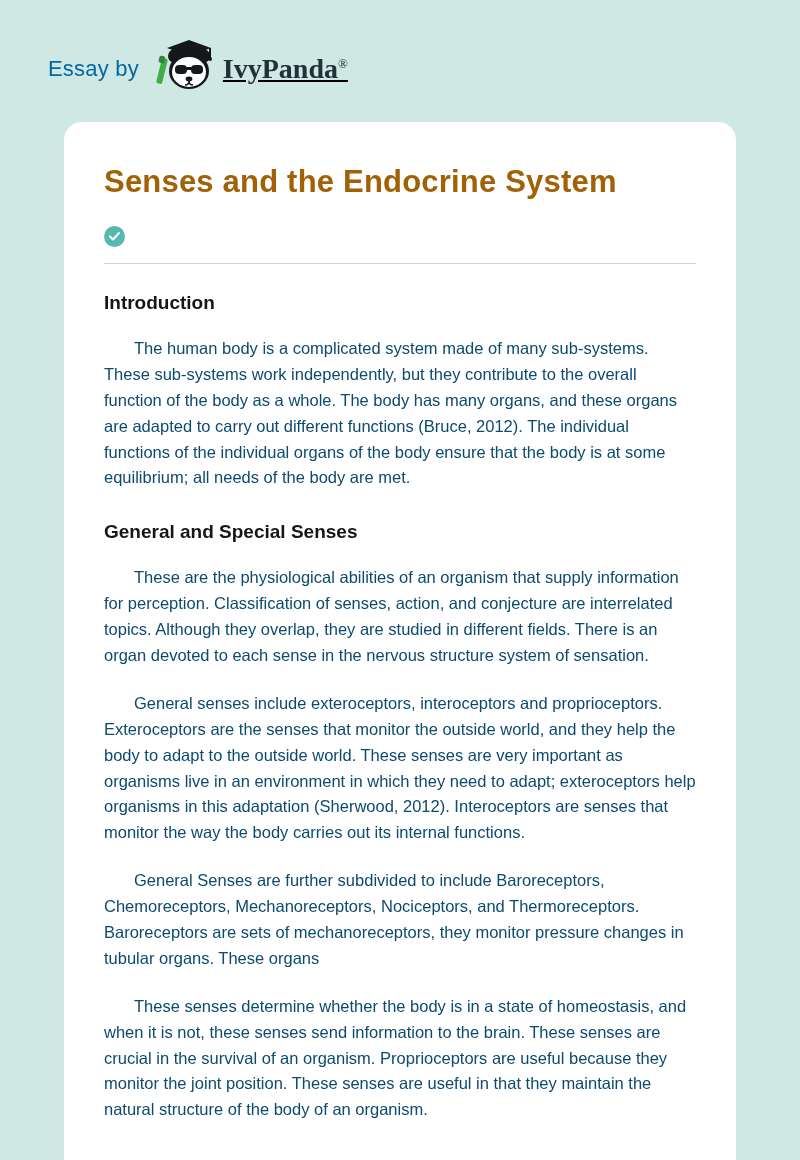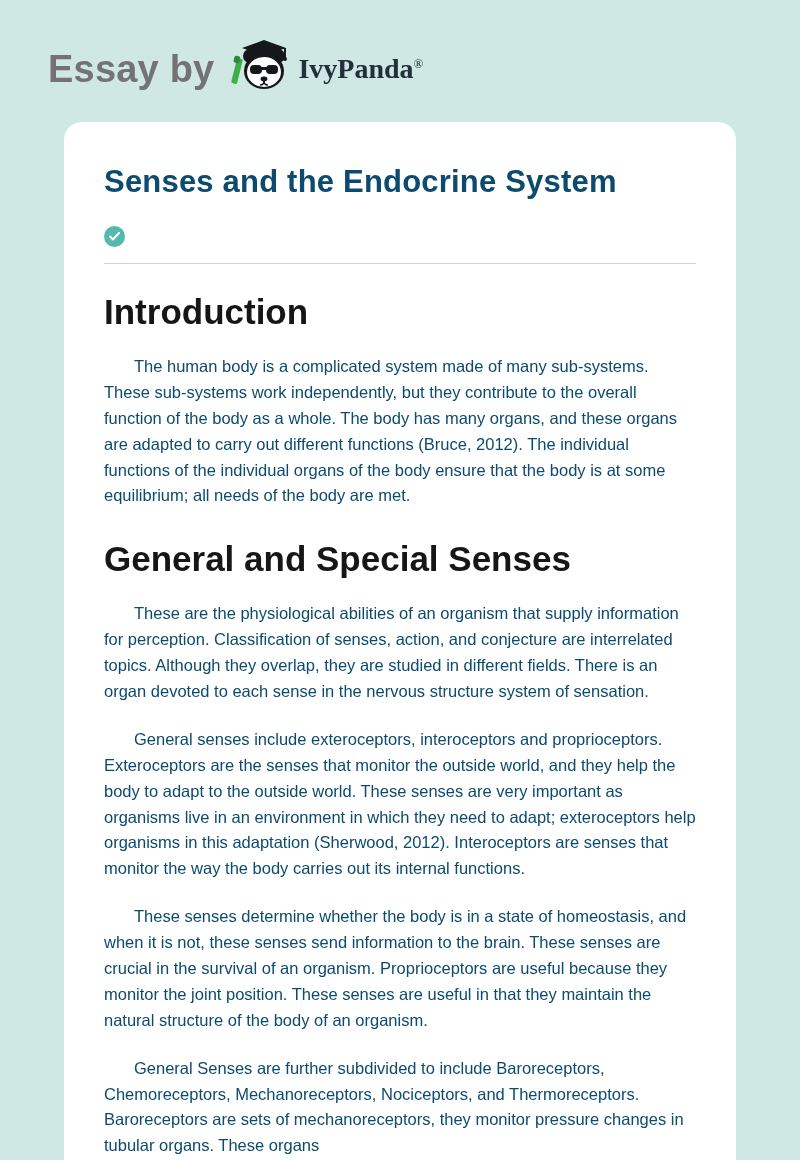--- a/index.html
+++ b/index.html
@@ -19,30 +19,31 @@
 
   
   .site-header {
     display: flex;
     align-items: center;
     gap: 14px;
     padding: 38px 48px 22px 48px;
   }
 
   .essay-by {
-    font-size: 38px;
-    font-weight: 700;
-    color: #737373;
+    font-size: 22px;
+    font-weight: 400;
+    color: #0369a1;
     letter-spacing: 0.2px;
   }
 
   .logo-wrap {
     display: flex;
     align-items: center;
     gap: 8px;
+    text-decoration: underline;
   }
 
   .brand {
     font-family: "Liberation Serif", serif;
     font-weight: 700;
     font-size: 28px;
     color: #22303a;
   }
 
   .brand sup {
@@ -57,21 +58,21 @@
     margin: 0 auto;
     background: #ffffff;
     border-radius: 18px;
     padding: 42px 40px 48px 40px;
     min-height: 985px;
   }
 
   .doc-title {
     font-size: 31px;
     font-weight: 700;
-    color: #0c4a6e;
+    color: #a16207;
     letter-spacing: 0.2px;
     margin-bottom: 26px;
   }
 
   .availability {
     display: flex;
     align-items: center;
     gap: 10px;
     margin-bottom: 16px;
   }
@@ -95,21 +96,21 @@
     color: #333a3a;
   }
 
   .divider {
     border: none;
     border-top: 1px solid #ccd4d4;
     margin: 4px 0 28px 0;
   }
 
   .section-heading {
-    font-size: 35px;
+    font-size: 19px;
     font-weight: 700;
     color: #161616;
     margin: 30px 0 22px 0;
   }
 
   .section-heading:first-of-type { margin-top: 6px; }
 
   .card p {
     font-size: 16.5px;
     line-height: 1.57;
@@ -174,18 +175,18 @@
     <h2 class="section-heading">Introduction</h2>
 
     <p>The human body is a complicated system made of many sub-systems. These sub-systems work independently, but they contribute to the overall function of the body as a whole. The body has many organs, and these organs are adapted to carry out different functions (Bruce, 2012). The individual functions of the individual organs of the body ensure that the body is at some equilibrium; all needs of the body are met.</p>
 
     <h2 class="section-heading">General and Special Senses</h2>
 
     <p>These are the physiological abilities of an organism that supply information for perception. Classification of senses, action, and conjecture are interrelated topics. Although they overlap, they are studied in different fields. There is an organ devoted to each sense in the nervous structure system of sensation.</p>
 
     <p>General senses include exteroceptors, interoceptors and proprioceptors. Exteroceptors are the senses that monitor the outside world, and they help the body to adapt to the outside world. These senses are very important as organisms live in an environment in which they need to adapt; exteroceptors help organisms in this adaptation (Sherwood, 2012). Interoceptors are senses that monitor the way the body carries out its internal functions.</p>
 
+    <p>General Senses are further subdivided to include Baroreceptors, Chemoreceptors, Mechanoreceptors, Nociceptors, and Thermoreceptors. Baroreceptors are sets of mechanoreceptors, they monitor pressure changes in tubular organs. These organs</p>
+
     <p>These senses determine whether the body is in a state of homeostasis, and when it is not, these senses send information to the brain. These senses are crucial in the survival of an organism. Proprioceptors are useful because they monitor the joint position. These senses are useful in that they maintain the natural structure of the body of an organism.</p>
-
-    <p>General Senses are further subdivided to include Baroreceptors, Chemoreceptors, Mechanoreceptors, Nociceptors, and Thermoreceptors. Baroreceptors are sets of mechanoreceptors, they monitor pressure changes in tubular organs. These organs</p>
 
   </main>
 </div>
 
 </body></html>

